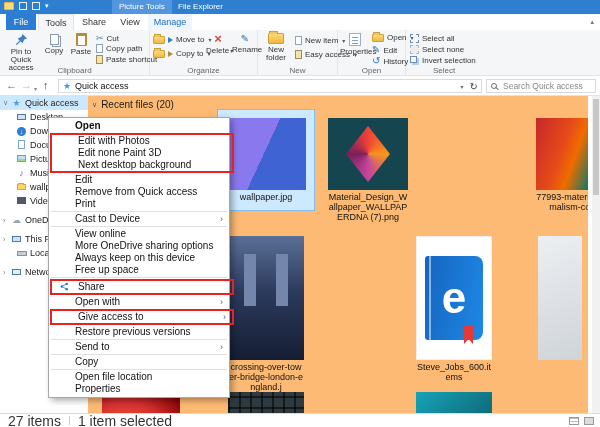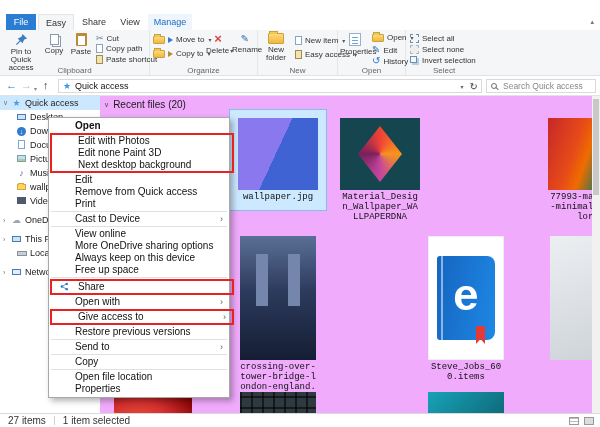--- a/index.html
+++ b/index.html
@@ -91,25 +91,25 @@
   .sh-down{width:9px;height:9px;border-radius:50%;background:#2e7bd0;color:#fff;font-size:7px;line-height:9px;text-align:center;}
   .sh-doc{width:7px;height:9px;border:1px solid #7aa7d4;background:#fff;}
   .sh-pic{width:9px;height:7px;border:1px solid #8899aa;background:linear-gradient(#bfe0f7 60%,#9fd48a 60%);}
   .sh-folder{width:9px;height:6px;background:#fcd462;border:1px solid #d9a63a;position:relative;margin-top:2px;}
   .sh-folder::before{content:"";position:absolute;top:-2px;left:0;width:4px;height:1px;background:#fcd462;border:1px solid #d9a63a;border-bottom:none;}
   .sh-video{width:9px;height:7px;background:#50586b;}
   .sh-drive{width:10px;height:5px;background:#c9ced4;border:1px solid #8a9097;}
   .sh-net{width:9px;height:6px;border:1px solid #4a7ab5;background:#dfeefb;}
 
   
-  .content{position:absolute;left:100px;top:96px;width:500px;height:317px;background:#f0abfc;overflow:hidden;}
+  .content{position:absolute;left:88px;top:96px;width:500px;height:317px;background:#fdba74;overflow:hidden;}
   .grp-header{position:absolute;left:4px;top:3px;display:flex;align-items:center;gap:4px;}
   .grp-chev{font-size:7px;color:#555;}
   .grp-title{font-size:10px;color:#1a1a1a;}
-  .tile{position:absolute;padding:8px;font-family:Liberation Mono, monospace;}
+  .tile{position:absolute;padding:8px;}
   .tile.sel{background:#cce9ff;outline:1px solid #7fbef2;}
   .thumb{width:100%;position:relative;overflow:hidden;}
   .tlabel{font-size:9px;line-height:10px;text-align:center;margin-top:2px;max-height:30px;overflow:hidden;word-break:break-all;color:#111;}
   .th-wall{background:linear-gradient(115deg,#8a79ee 0 48%,#3f63d2 48% 100%);}
   .th-material{background:#15454f;}
   .th-material::after{content:"";position:absolute;left:18px;right:18px;top:8px;bottom:8px;
       background:conic-gradient(from 0deg,#ef4136,#f7941d,#c4459c,#7a1f5c,#ef4136);
       clip-path:polygon(50% 0,100% 50%,50% 100%,0 50%);}
   .th-q9{background:linear-gradient(150deg,#a770d8,#6a3bb5 60%,#4a2590);}
   .th-77993{background:linear-gradient(110deg,#c62828 0%,#e64a19 35%,#ef6c00 50%,#00796b 75%,#004d40 100%);}
@@ -139,35 +139,45 @@
   .mi{position:relative;font-size:10px;line-height:10px;padding:1px 18px 1px 26px;color:#111;white-space:nowrap;}
   .mi.bold{font-weight:bold;}
   .mi-arrow{position:absolute;right:6px;top:1px;font-size:9px;color:#555;}
   .mi-icon{position:absolute;left:8px;top:1px;}
   .msep{height:1px;background:#e0e0e0;margin:1px 2px;}
   .redbox{border:2px solid #eb2020;margin:1px -5px 1px 1px;}
 
   
   .statusbar{position:absolute;left:0;top:413px;width:600px;height:14px;background:#fff;border-top:1px solid #d9dadb;
              display:flex;align-items:center;z-index:70;}
-  .st-text{font-size:10px;color:#333;margin-left:8px;}
+  .st-text{font-size:14px;color:#333;margin-left:8px;}
   .st-div{width:1px;height:9px;background:#d0d0d0;margin:0 8px;}
   .st-icons{margin-left:auto;margin-right:6px;display:flex;gap:5px;}
   .sv1{width:10px;height:8px;border:1px solid #999;background:repeating-linear-gradient(#bbb 0 1px,transparent 1px 3px);}
   .sv2{width:10px;height:8px;border:1px solid #999;background:#ddd;}
 </style>
 </head>
 <body>
 
 <div class="win">
 
+  <div class="titlebar">
+    <div class="qat">
+      <span class="qat-folder"></span>
+      <span class="qat-box"></span>
+      <span class="qat-box"></span>
+      <span class="qat-dd">▾</span>
+    </div>
+    <span class="pt-badge">Picture Tools</span>
+    <span class="app-title">File Explorer</span>
+  </div>
 
   <div class="tabs">
     <div class="tab tab-file">File</div>
-    <div class="tab tab-home">Easy</div>
+    <div class="tab tab-home">Tools</div>
     <div class="tab tab-share">Share</div>
     <div class="tab tab-view">View</div>
     <div class="tab tab-manage">Manage</div>
     <span class="rib-min">▴</span>
   </div>
 
   <div class="ribbon">
 
     <div class="rgroup" style="left:0;width:150px">
       <div class="rlb" style="left:2px;top:2px;width:38px">

